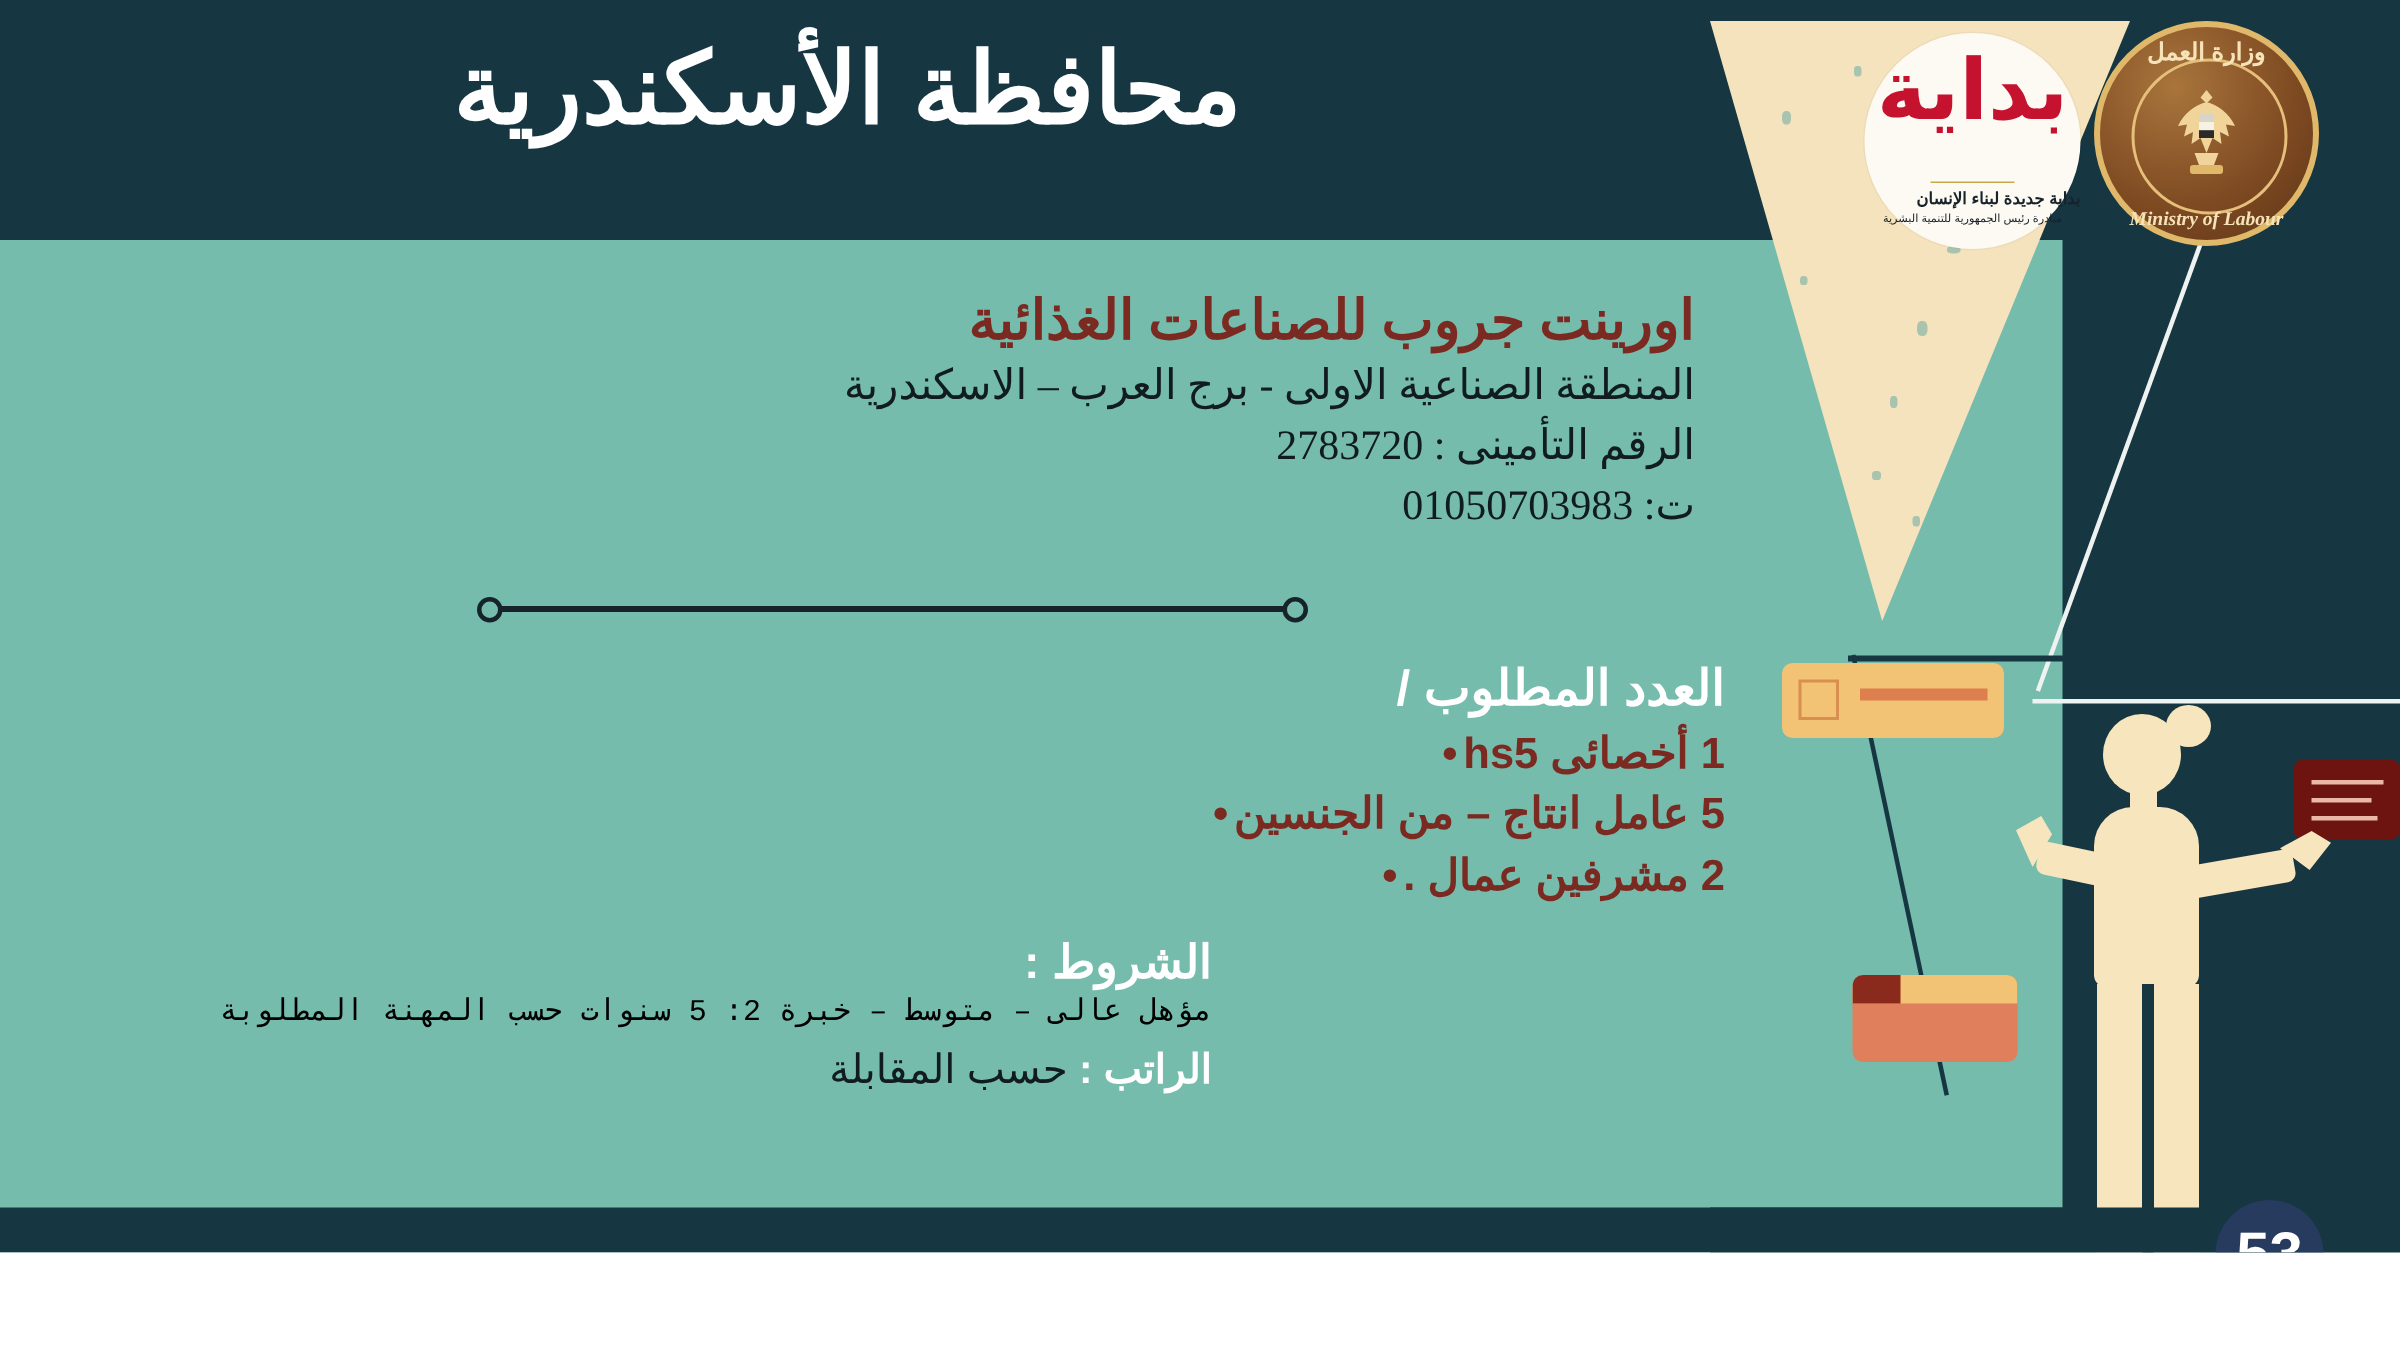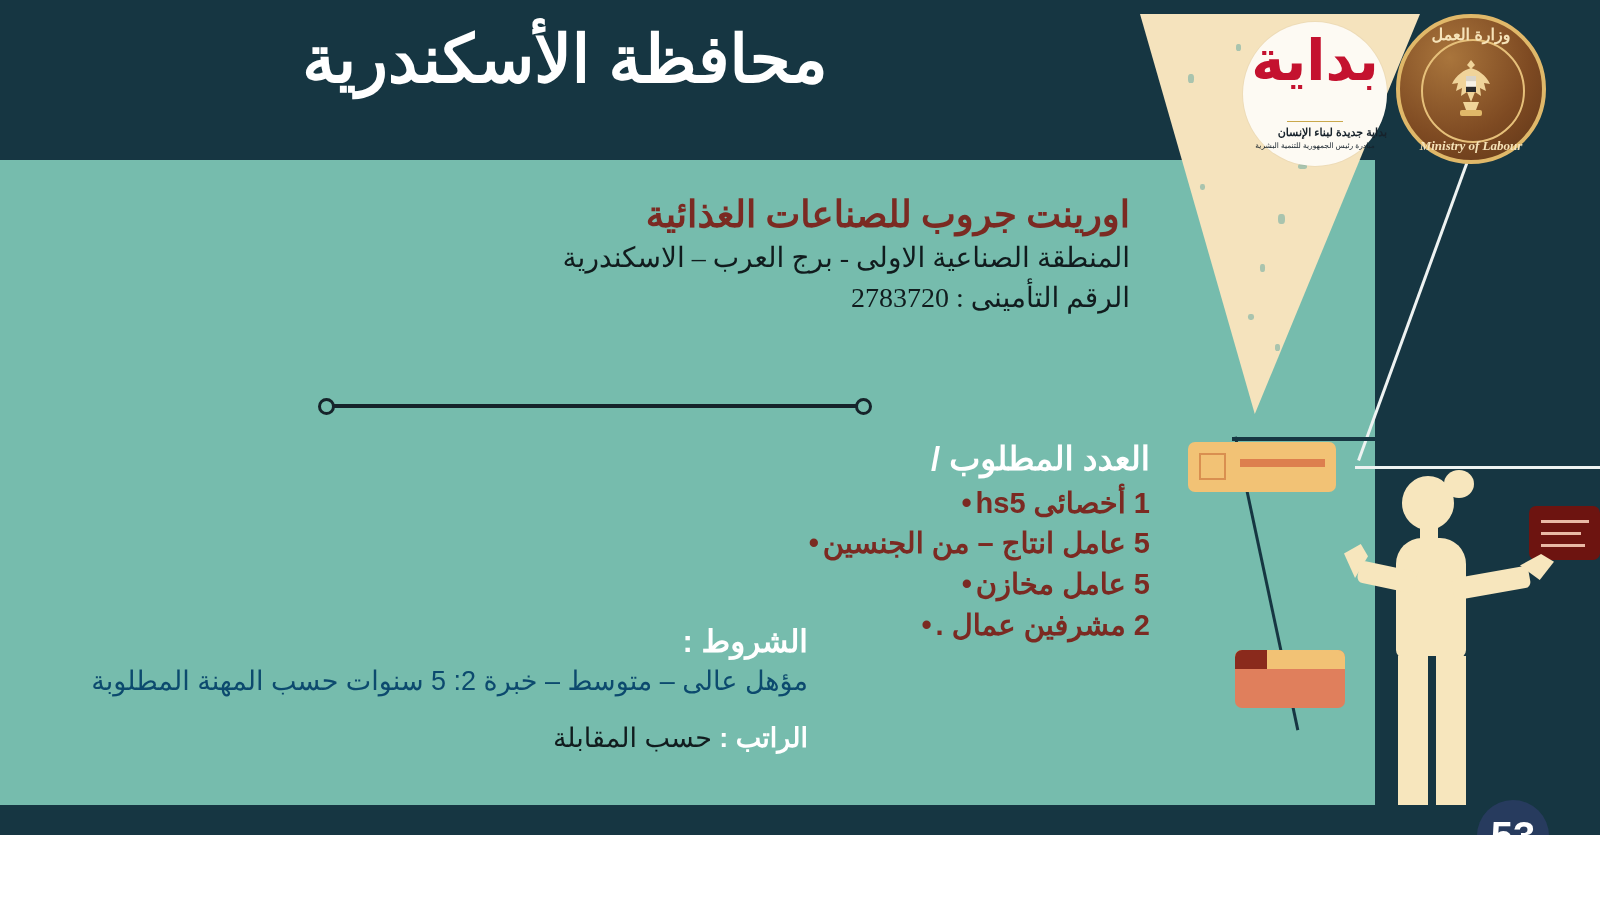--- a/index.html
+++ b/index.html
@@ -165,29 +165,30 @@
     width: 770px;
     text-align: right;
   }
   .conditions-heading {
     color: #ffffff;
     font-size: 31px;
     font-weight: bold;
     line-height: 1.3;
   }
   .conditions-text {
-    color: #0c4a6e;
-    font-size: 27px;
+    color: #000000;
+    font-size: 20px;
     line-height: 1.42;
+    font-family: Liberation Mono, monospace;
   }
   .salary-line {
     color: #111c1e;
     font-size: 27px;
     line-height: 1.45;
-    margin-top: 18px;
+    margin-top: 3px;
   }
   .salary-label { color: #ffffff; font-weight: bold; }
 
   
   .bedaya-logo {
     position: absolute;
     left: 1243px; top: 22px;
     width: 144px; height: 144px;
     border-radius: 50%;
     background: #fdfaf3;
@@ -409,40 +410,38 @@
       <path d="M17 44 L33 44 L30 52 L20 52 Z" fill="#f0d49a"></path>
       <rect x="14" y="52" width="22" height="6" rx="2" fill="#e0b869"></rect>
     </svg>
     <div class="seal-en">Ministry of Labour</div>
   </div>
 
   <div class="company-block">
     <div class="company-name">اورينت جروب للصناعات الغذائية</div>
     <div class="company-line">المنطقة الصناعية الاولى - برج العرب – الاسكندرية</div>
     <div class="company-line">الرقم التأمينى : 2783720</div>
+    <div class="company-line">ت: 01050703983</div>
   </div>
 
   <div class="divider-wrap">
     <div class="divider-bar"></div>
     <div class="divider-dot start"></div>
     <div class="divider-dot end"></div>
   </div>
 
   <div class="jobs-block">
     <div class="jobs-heading">العدد المطلوب /</div>
     <div class="job-item">
       <span>1 أخصائى hs5</span><span class="bullet">•</span>
     </div>
     <div class="job-item">
       <span>5 عامل انتاج – من الجنسين</span><span class="bullet">•</span>
     </div>
     <div class="job-item">
-      <span>5 عامل مخازن</span><span class="bullet">•</span>
-    </div>
-    <div class="job-item">
       <span>2 مشرفين عمال .</span><span class="bullet">•</span>
     </div>
   </div>
 
   <div class="conditions-block">
     <div class="conditions-heading">الشروط :</div>
     <div class="conditions-text">مؤهل عالى – متوسط – خبرة 2: 5 سنوات حسب المهنة المطلوبة</div>
     <div class="salary-line">
       <span class="salary-label">الراتب :</span>
       <span>حسب المقابلة</span>

